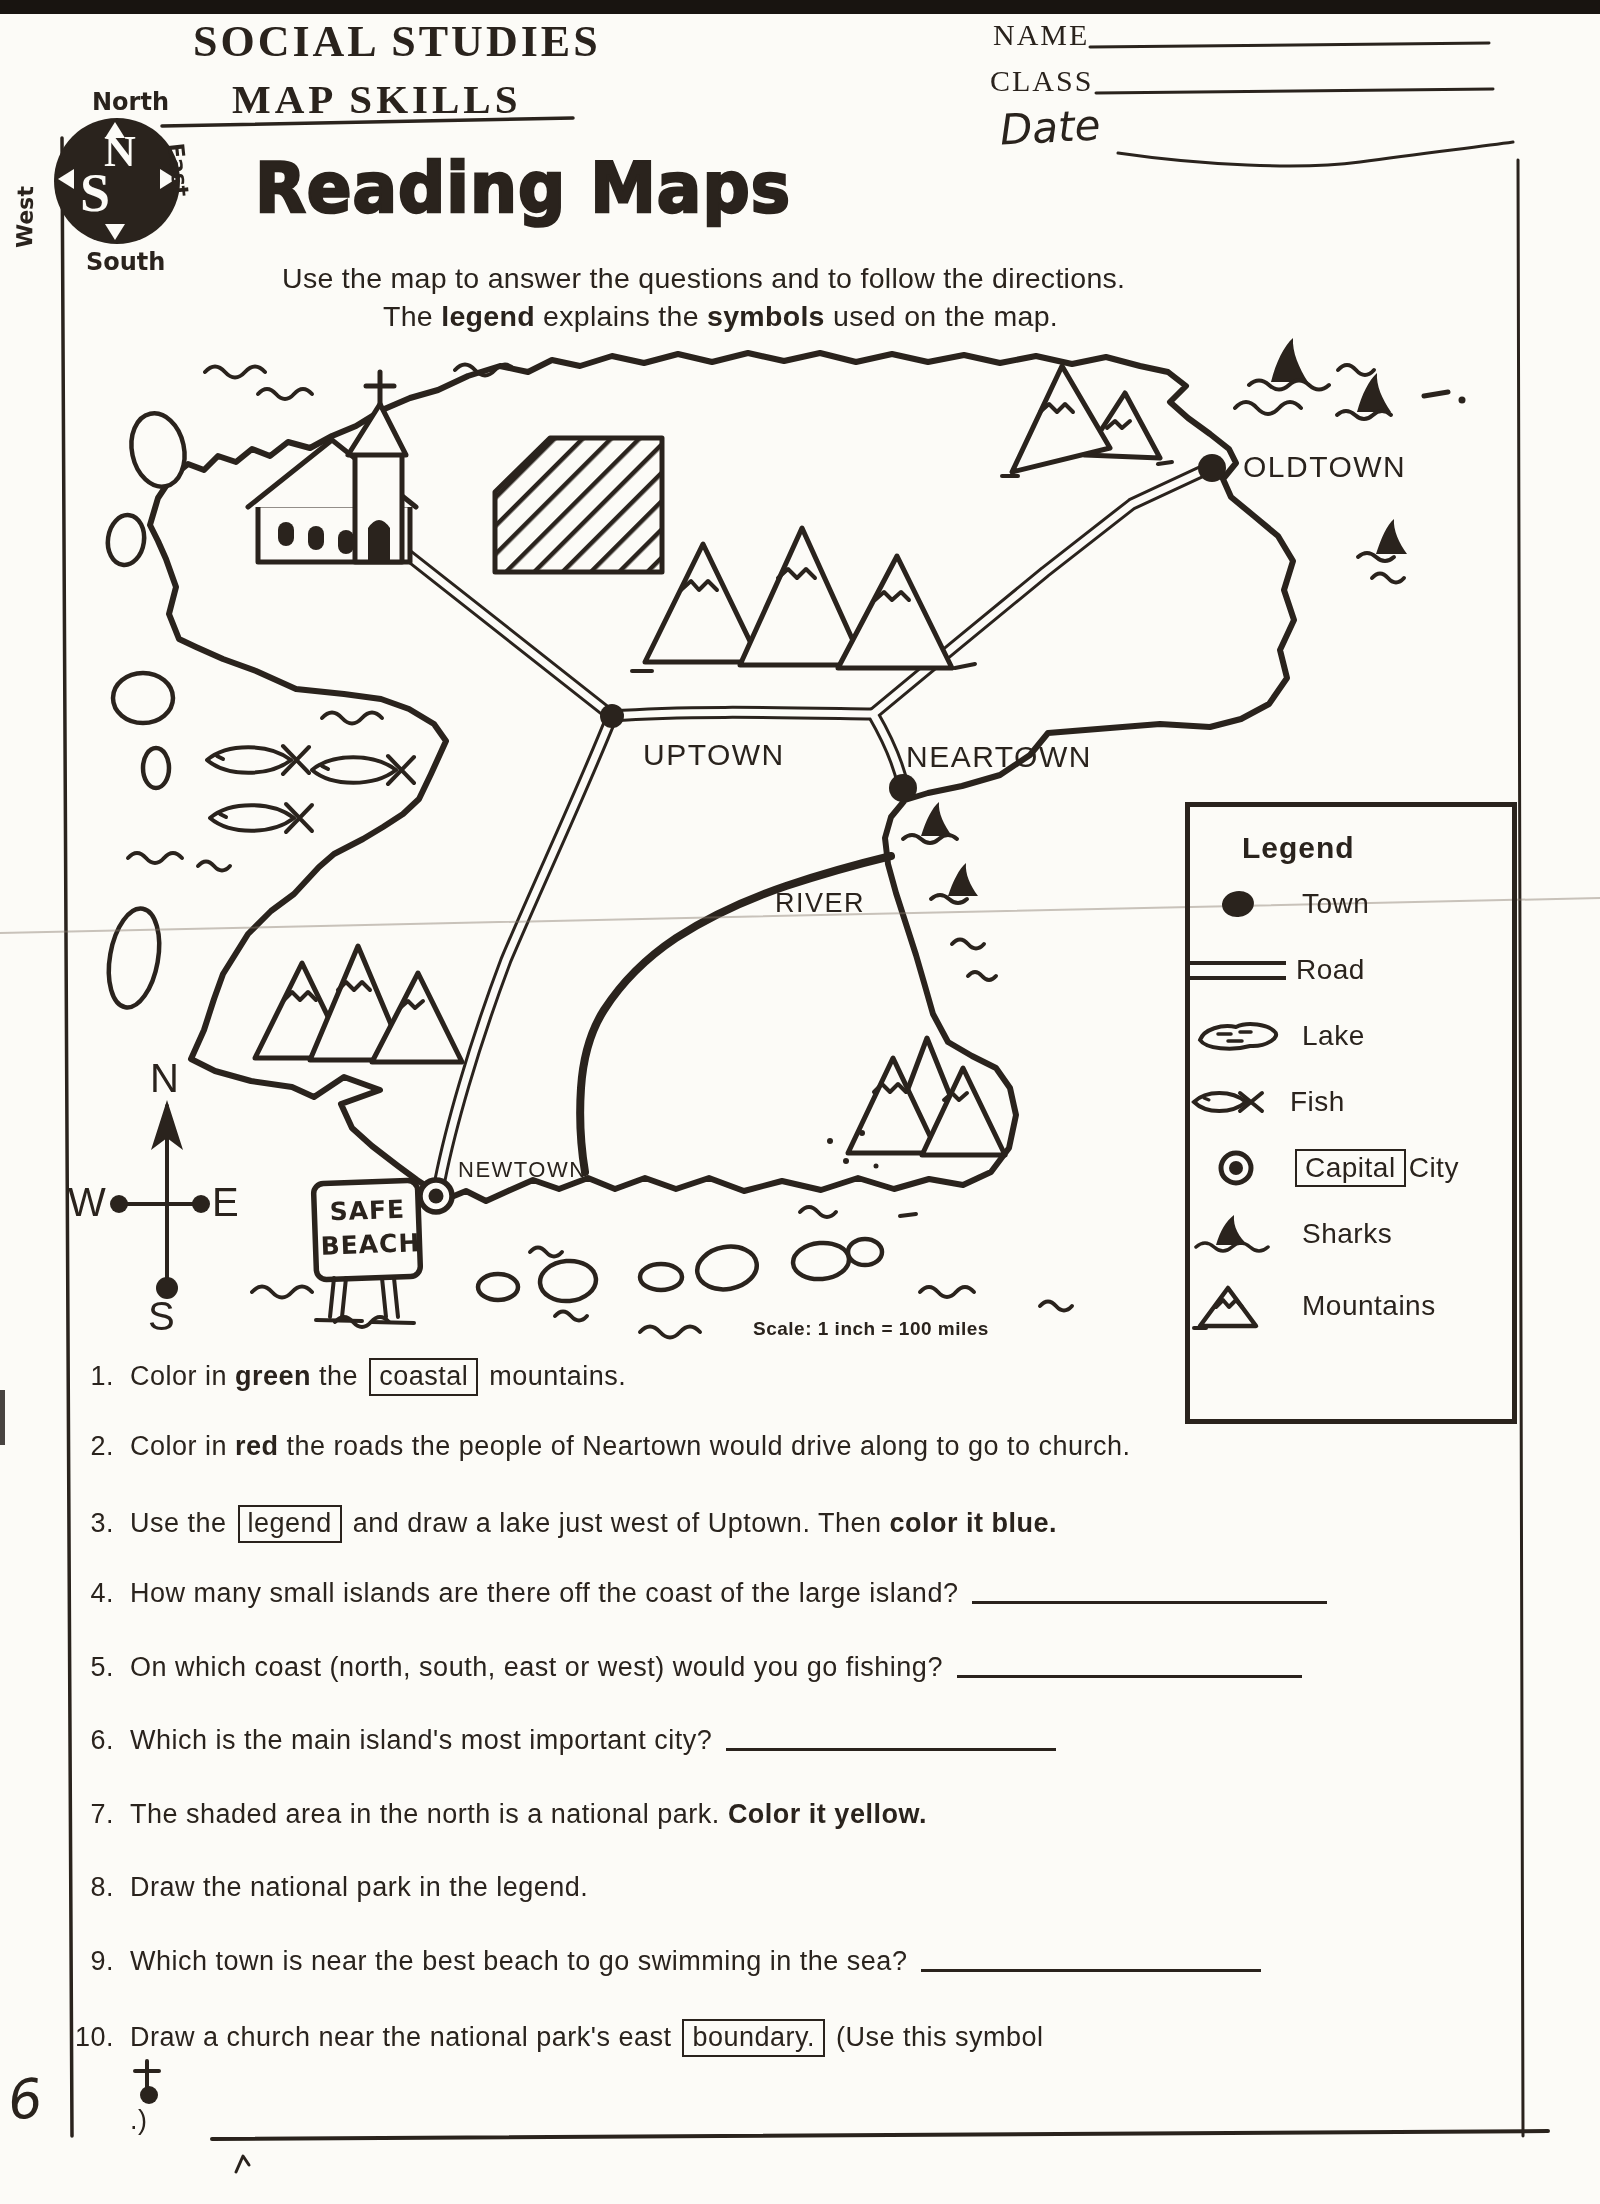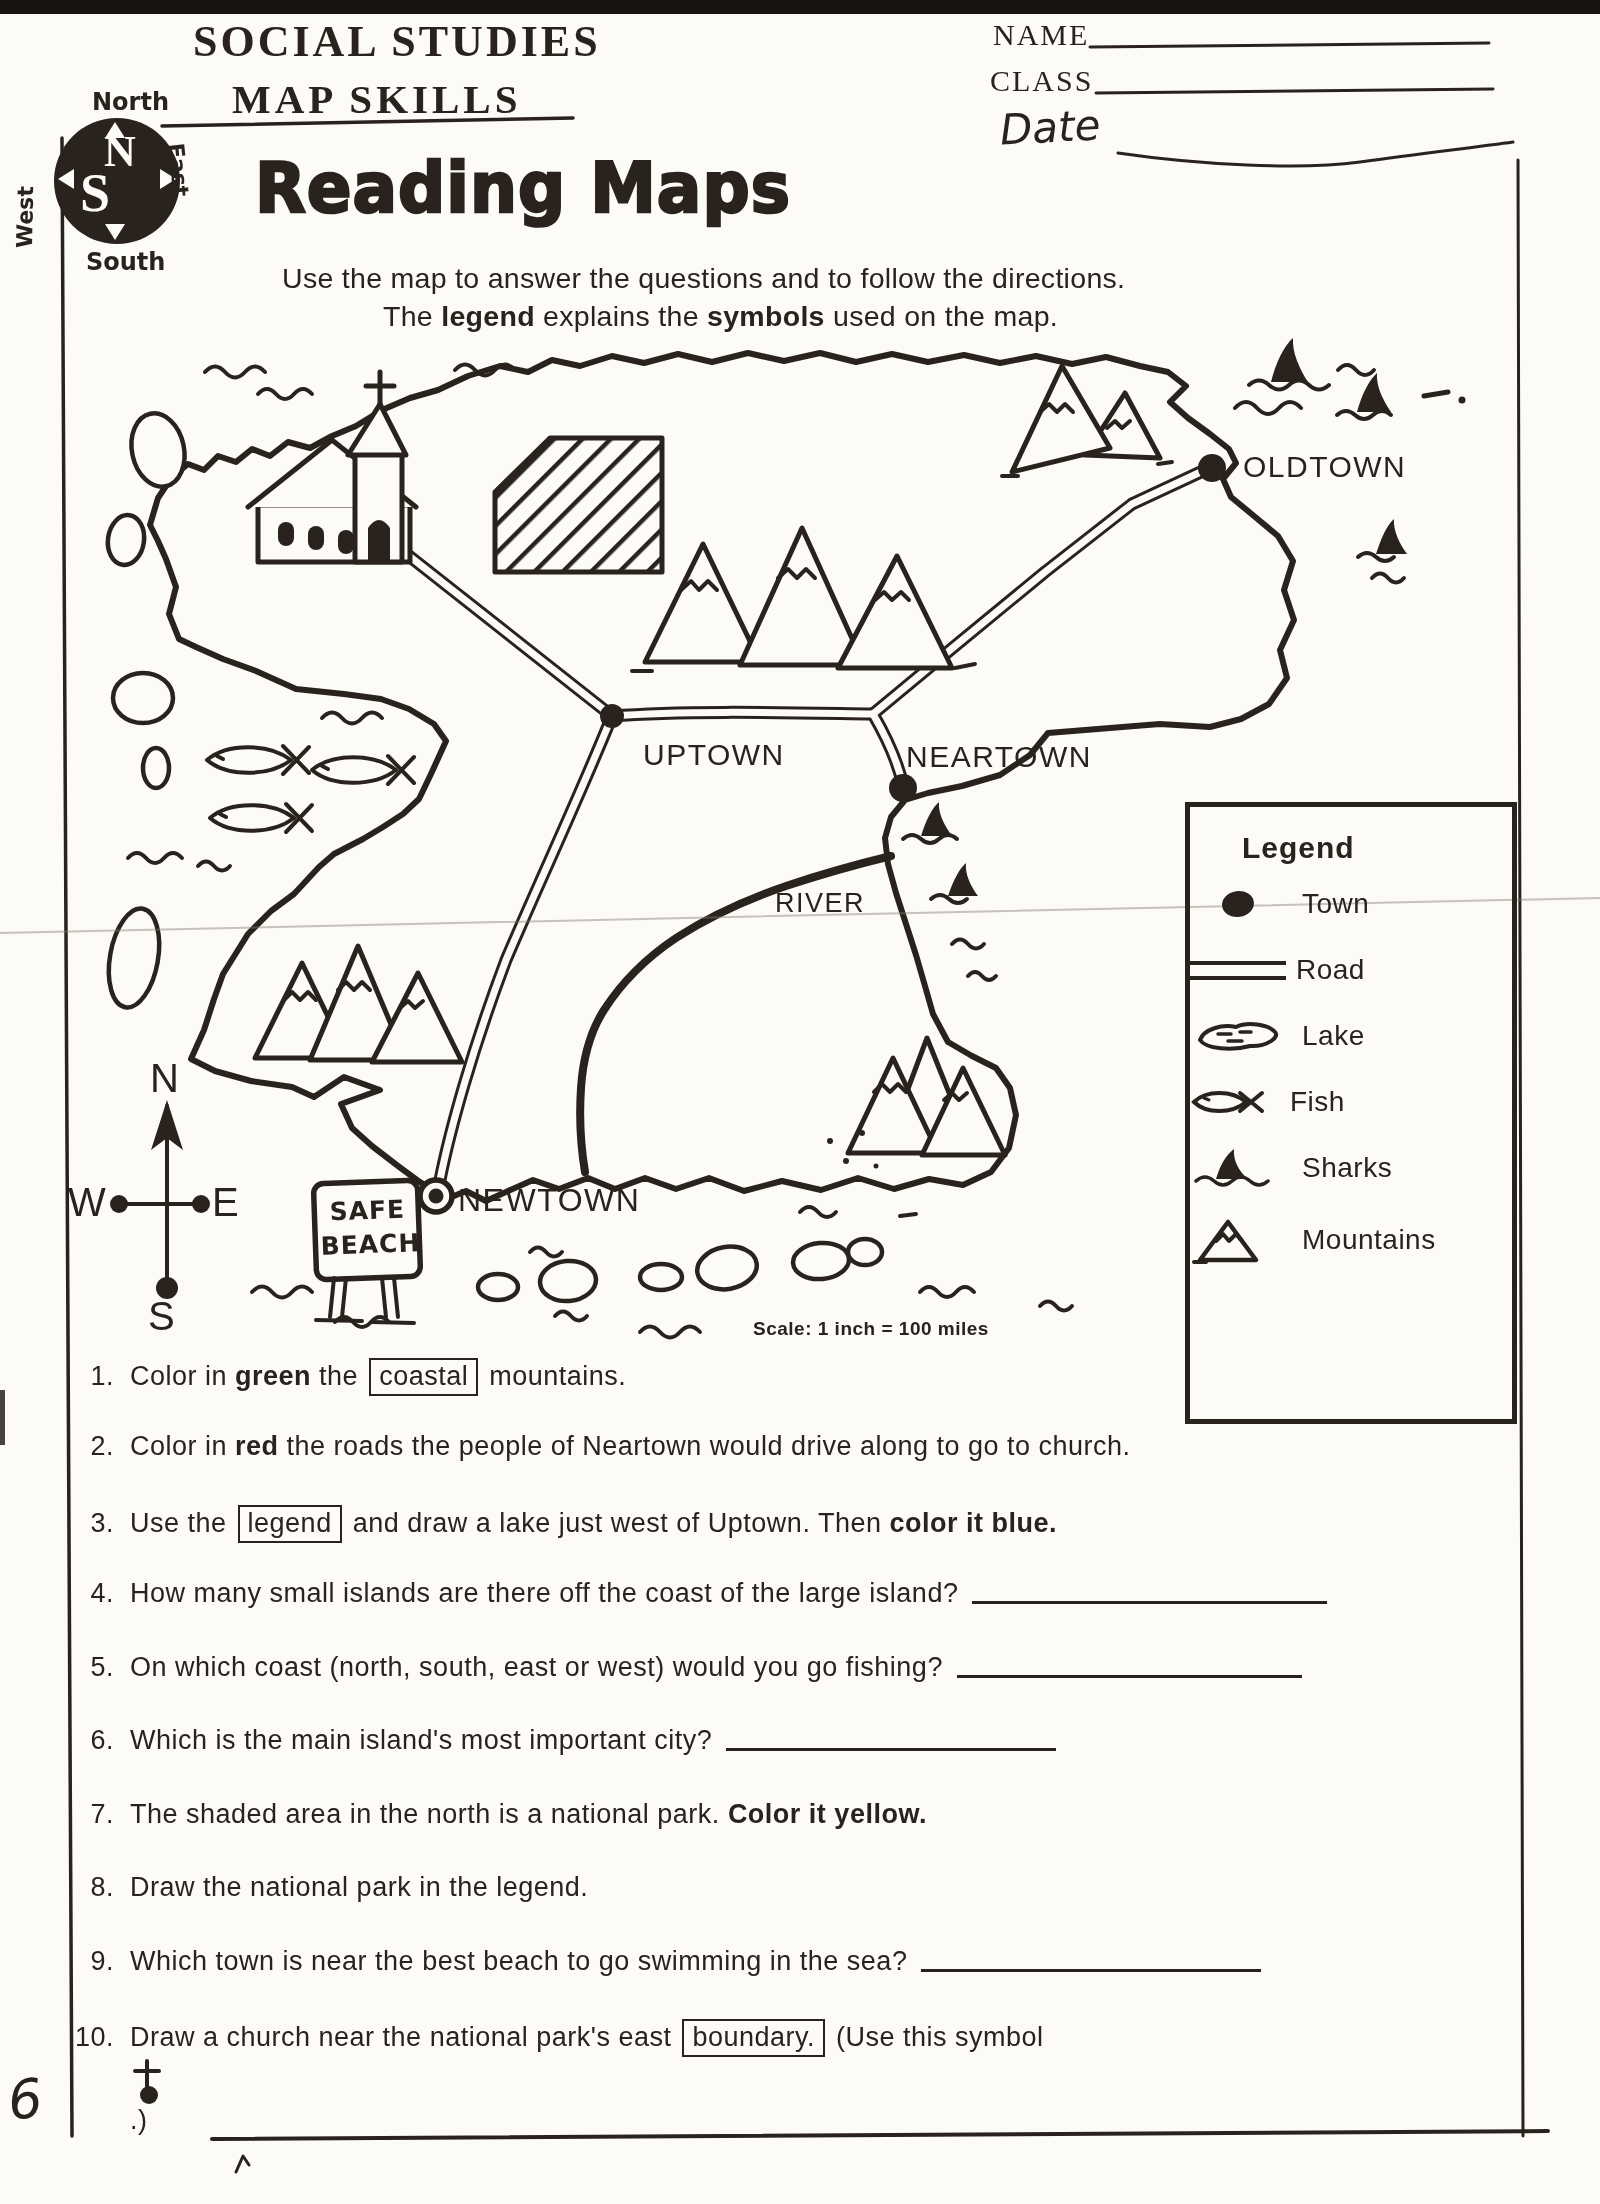--- a/index.html
+++ b/index.html
@@ -293,21 +293,21 @@
   <div class="abs hand rose-label" style="left:188px;top:142px;font-size:22px;transform:rotate(84deg);transform-origin:left top">East</div>
   <div class="abs hand rose-label" style="left:12px;top:248px;font-size:22px;transform:rotate(-89deg);transform-origin:left top">West</div>
 
   <div class="abs title">Reading Maps</div>
   <div class="abs intro" style="left:282px;top:262px">Use the map to answer the questions and to follow the directions.</div>
   <div class="abs intro" style="left:383px;top:300px"><span>The </span><span class="b">legend</span><span> explains the </span><span class="b">symbols</span><span> used on the map.</span></div>
 
   <div class="abs map-label" style="left:1243px;top:450px">OLDTOWN</div>
   <div class="abs map-label" style="left:643px;top:738px">UPTOWN</div>
   <div class="abs map-label" style="left:906px;top:740px">NEARTOWN</div>
-  <div class="abs map-label" style="left:458px;top:1182px;font-size:32px">NEWTOWN</div>
+  <div class="abs map-label" style="left:458px;top:1157px;font-size:22px">NEWTOWN</div>
   <div class="abs map-label" style="left:775px;top:888px;font-size:27px">RIVER</div>
   <div class="abs b" style="left:753px;top:1318px;font-size:19px;letter-spacing:.5px">Scale: 1 inch = 100 miles</div>
 
   <div class="abs hand sign-text">
     <div>SAFE</div>
     <div>BEACH</div>
   </div>
 
   <div class="abs compass-letter" style="left:150px;top:1056px">N</div>
   <div class="abs compass-letter" style="left:68px;top:1180px">W</div>
@@ -350,20 +350,29 @@
       <span class="lg-icon" style="margin-left:-4px">
         <svg width="110" height="42" fill="none" stroke="#2a231d" stroke-linecap="round">
           <path d="M8,21 C20,9 46,9 60,21 C46,33 20,33 8,21 Z" stroke-width="4"></path>
           <path d="M54,12 L76,30 M54,30 L76,12" stroke-width="4"></path>
           <path d="M18,17 l5,2" stroke-width="3"></path>
         </svg>
       </span>
       <span class="lg-label" style="margin-left:-8px">Fish</span>
     </div>
 
+    <div class="lg-row">
+      <span class="lg-icon">
+        <svg width="110" height="44">
+            <circle cx="46" cy="22" r="15" fill="none" stroke="#2a231d" stroke-width="5"></circle>
+            <circle cx="46" cy="22" r="7" fill="#2a231d"></circle>
+          </svg>
+      </span>
+      <span class="lg-label" style="margin-left:-10px"><span class="boxed">Capital</span><span>City</span></span>
+    </div>
 
     <div class="lg-row">
       <span class="lg-icon">
         <svg width="110" height="42" fill="none" stroke="#2a231d" stroke-linecap="round">
           <path d="M26,32 C30,18 36,8 44,2 C43,14 49,24 58,32 Z" fill="#2a231d" stroke="none"></path>
           <path d="M6,34 q9,-8 18,0 q9,8 18,0 q9,-8 18,0 q9,8 18,0" stroke-width="3.5"></path>
         </svg>
       </span>
       <span class="lg-label">Sharks</span>
     </div>

